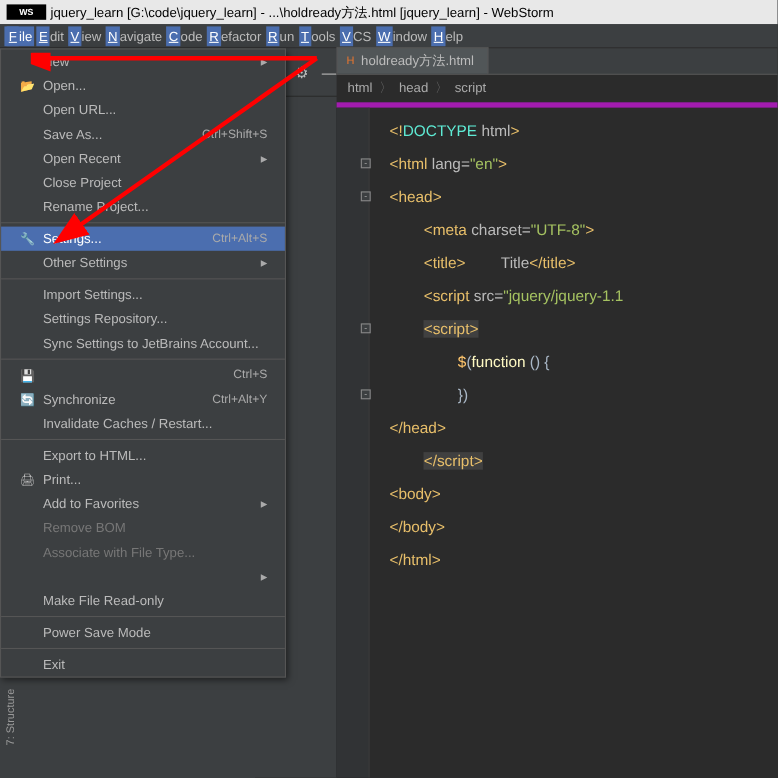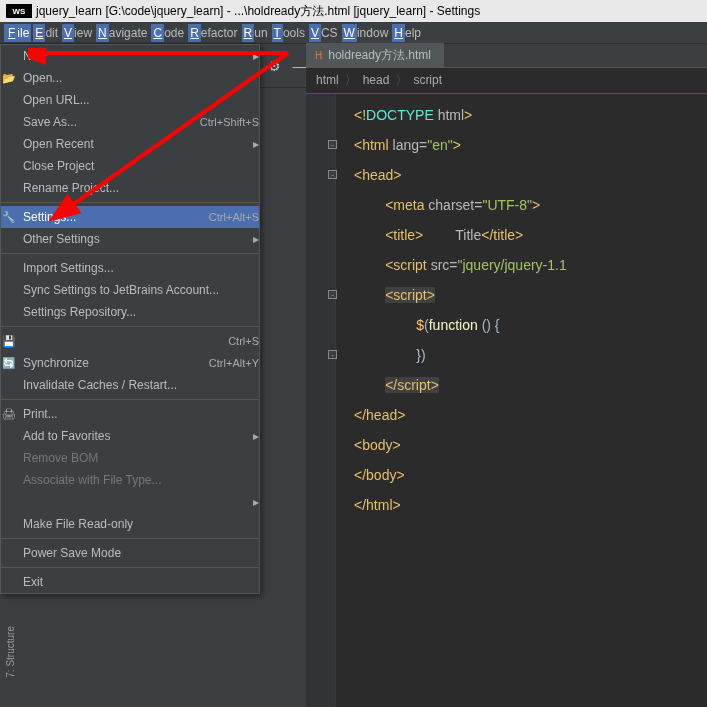--- a/index.html
+++ b/index.html
@@ -1,39 +1,39 @@
 <!DOCTYPE html>
 <html><head>
 <meta charset="utf-8">
 <style>
 * { margin: 0; padding: 0; box-sizing: border-box; font-family: "Segoe UI", Arial, sans-serif; }
 body { background: #3c3f41; color: #bbbbbb; font-size: 12px; width: 707px; height: 707px; overflow: hidden; position: relative; }
 .titlebar { background: #e8e8e8; color: #000; padding: 4px 6px; font-size: 12px; height: 22px; display: flex; align-items: center; }
-.ws-icon { width: 26px; height: 14px; background: #000; color: #fff; font-size: 8px; font-weight: bold; display: inline-flex; align-items: center; justify-content: center; margin-right: 4px; }
+.ws-icon { width: 36px; height: 14px; background: #000; color: #fff; font-size: 8px; font-weight: bold; display: inline-flex; align-items: center; justify-content: center; margin-right: 4px; }
 .menubar { background: #3c3f41; display: flex; height: 22px; align-items: center; padding: 0 4px; border-bottom: 1px solid #2b2b2b; }
 .menubar span { padding: 2px 2px; cursor: pointer; }
 .menubar span:first-child { background: #4b6eaf; color: #fff; }
 .menubar .ul { text-decoration: underline; }
 .dropdown { position: absolute; left: 0; top: 44px; width: 260px; background: #3c3f41; border: 1px solid #555; box-shadow: 2px 2px 6px rgba(0,0,0,0.5); z-index: 100; }
-.dropdown .item { padding: 4px 0; display: flex; justify-content: space-between; align-items: center; cursor: pointer; min-height: 22px; }
+.dropdown .item { padding: 4px 16px; display: flex; justify-content: space-between; align-items: center; cursor: pointer; min-height: 22px; }
 .dropdown .item.selected { background: #4b6eaf; color: #fff; }
 .dropdown .item.disabled { color: #777; }
 .dropdown .sep { height: 1px; background: #555; margin: 3px 0; }
 .dropdown .icon-slot { width: 16px; display: inline-block; text-align: center; margin-right: 6px; font-size: 11px; }
 .dropdown .label { flex: 1; }
 .dropdown .short { color: #aaa; font-size: 11px; }
 .dropdown .arrow { color: #aaa; margin-left: 6px; }
 .toolbar { height: 44px; background: #3c3f41; border-bottom: 1px solid #2b2b2b; padding-left: 262px; display: flex; align-items: center; }
 .gear { color: #bbb; font-size: 14px; padding: 0 6px; }
 .minus { color: #bbb; font-size: 14px; padding: 0 6px; }
 .editor-area { position: absolute; left: 306px; top: 44px; right: 0; bottom: 0; background: #2b2b2b; display: flex; flex-direction: column; }
 .tab-row { height: 24px; display: flex; align-items: flex-end; background: #3c3f41; border-bottom: 1px solid #555; }
 .tab { background: #515658; padding: 3px 12px 3px 8px; border: 1px solid #555; border-bottom: none; display: flex; align-items: center; gap: 6px; font-size: 12px; }
 .tab-icon { color: #e8762f; font-size: 10px; }
-.breadcrumb { padding: 4px 10px; color: #999; font-size: 12px; border-bottom: 1px solid #a21caf; }
+.breadcrumb { padding: 4px 10px; color: #999; font-size: 12px; border-bottom: 5px solid #a21caf; }
 .breadcrumb span { color: #aaa; }
 .breadcrumb .sep { color: #666; margin: 0 6px; }
 .code { flex: 1; background: #2b2b2b; font-family: Consolas, monospace; font-size: 14px; padding: 6px 0 6px 10px; position: relative; }
 .gutter { position: absolute; left: 0; top: 0; bottom: 0; width: 30px; background: #313335; border-right: 1px solid #3a3a3a; }
 .lines { margin-left: 38px; line-height: 30px; }
 .line { white-space: pre; position: relative; }
 .fold { position: absolute; left: -26px; top: 10px; width: 9px; height: 9px; border: 1px solid #888; background: #3c3f41; font-size: 8px; line-height: 7px; text-align: center; color: #aaa; }
 .c-tag { color: #e8bf6a; }
 .c-attr { color: #bababa; }
 .c-str { color: #a5c261; }
@@ -44,21 +44,21 @@
 .c-doctype { color: #5eead4; }
 .hl2 { background: #404040; color: #e8bf6a; }
 .struct-tab { position: absolute; left: 0; top: 620px; width: 18px; color: #999; font-size: 10px; writing-mode: vertical-lr; transform: rotate(180deg); padding: 6px 2px; }
 .arrow-annot { position: absolute; left: 28px; top: 48px; pointer-events: none; z-index: 200; }
 </style>
 </head>
 <body>
 
 <div class="titlebar">
   <span class="ws-icon">WS</span>
-  <span>jquery_learn [G:\code\jquery_learn] - ...\holdready方法.html [jquery_learn] - Settings</span>
+  <span>jquery_learn [G:\code\jquery_learn] - ...\holdready方法.html [jquery_learn] - WebStorm</span>
 </div>
 
 <div class="menubar" id="menubar">
     <span><span class="ul">F</span>ile</span>
     <span><span class="ul">E</span>dit</span>
     <span><span class="ul">V</span>iew</span>
     <span><span class="ul">N</span>avigate</span>
     <span><span class="ul">C</span>ode</span>
     <span><span class="ul">R</span>efactor</span>
     <span><span class="ul">R</span>un</span>
@@ -111,41 +111,45 @@
       <span class="label"><span class="ul">O</span>ther Settings</span>
       <span class="arrow">▸</span>
     </div>
     <div class="sep"></div>
     <div class="item">
       <span class="icon-slot"></span>
       <span class="label"><span class="ul">I</span>mport Settings...</span>
     </div>
     <div class="item">
       <span class="icon-slot"></span>
+      <span class="label"><span class="ul">S</span>ettings Repository...</span>
+    </div>
+    <div class="item">
+      <span class="icon-slot"></span>
       <span class="label"><span class="ul">S</span>ync Settings to JetBrains Account...</span>
-    </div>
-    <div class="item">
-      <span class="icon-slot"></span>
-      <span class="label"><span class="ul">S</span>ettings Repository...</span>
     </div>
     <div class="sep"></div>
     <div class="item">
       <span class="icon-slot">💾</span>
       <span class="short">Ctrl+S</span>
     </div>
     <div class="item">
       <span class="icon-slot">🔄</span>
       <span class="label"><span class="ul">S</span>ynchronize</span>
       <span class="short">Ctrl+Alt+Y</span>
     </div>
     <div class="item">
       <span class="icon-slot"></span>
       <span class="label"><span class="ul">I</span>nvalidate Caches / Restart...</span>
     </div>
     <div class="sep"></div>
+    <div class="item">
+      <span class="icon-slot"></span>
+      <span class="label"><span class="ul">E</span>xport to HTML...</span>
+    </div>
     <div class="item">
       <span class="icon-slot">🖨</span>
       <span class="label"><span class="ul">P</span>rint...</span>
     </div>
     <div class="item">
       <span class="icon-slot"></span>
       <span class="label"><span class="ul">A</span>dd to Favorites</span>
       <span class="arrow">▸</span>
     </div>
     <div class="item disabled">
@@ -195,22 +199,22 @@
         <div class="line"><span class="c-tag">&lt;!</span><span class="c-doctype">DOCTYPE </span><span class="c-attr">html</span><span class="c-tag">&gt;</span></div>
         <div class="line"><span class="fold">-</span><span class="c-tag">&lt;html </span><span class="c-attr">lang=</span><span class="c-str">"en"</span><span class="c-tag">&gt;</span></div>
         <div class="line"><span class="fold">-</span><span class="c-tag">&lt;head&gt;</span></div>
         <div class="line">&nbsp;&nbsp;&nbsp;&nbsp;&nbsp;&nbsp;&nbsp;&nbsp;<span class="c-tag">&lt;meta </span><span class="c-attr">charset=</span><span class="c-str">"UTF-8"</span><span class="c-tag">&gt;</span></div>
         <div class="line">&nbsp;&nbsp;&nbsp;&nbsp;&nbsp;&nbsp;&nbsp;&nbsp;<span class="c-tag">&lt;title&gt;</span><span class="c-text">Title</span><span class="c-tag">&lt;/title&gt;</span></div>
         <div class="line">&nbsp;&nbsp;&nbsp;&nbsp;&nbsp;&nbsp;&nbsp;&nbsp;<span class="c-tag">&lt;script </span><span class="c-attr">src=</span><span class="c-str">"jquery/jquery-1.1</span></div>
         <div class="line"><span class="fold">-</span>&nbsp;&nbsp;&nbsp;&nbsp;&nbsp;&nbsp;&nbsp;&nbsp;<span class="hl2">&lt;script&gt;</span></div>
         <div class="line">&nbsp;&nbsp;&nbsp;&nbsp;&nbsp;&nbsp;&nbsp;&nbsp;&nbsp;&nbsp;&nbsp;&nbsp;&nbsp;&nbsp;&nbsp;&nbsp;<span class="c-func">$</span><span class="c-paren">(</span><span class="c-key">function </span><span class="c-paren">() {</span></div>
         <div class="line"></div>
         <div class="line"><span class="fold">-</span>&nbsp;&nbsp;&nbsp;&nbsp;&nbsp;&nbsp;&nbsp;&nbsp;&nbsp;&nbsp;&nbsp;&nbsp;&nbsp;&nbsp;&nbsp;&nbsp;<span class="c-paren">})</span></div>
+        <div class="line"><span class="c-tag">&lt;/head&gt;</span></div>
         <div class="line">&nbsp;&nbsp;&nbsp;&nbsp;&nbsp;&nbsp;&nbsp;&nbsp;<span class="hl2">&lt;/script&gt;</span></div>
-        <div class="line"><span class="c-tag">&lt;/head&gt;</span></div>
         <div class="line"><span class="c-tag">&lt;body&gt;</span></div>
         <div class="line"></div>
         <div class="line"><span class="c-tag">&lt;/body&gt;</span></div>
         <div class="line"><span class="c-tag">&lt;/html&gt;</span></div>
       </div>
   </div>
 </div>
 
 <div class="struct-tab">7: Structure</div>
 

